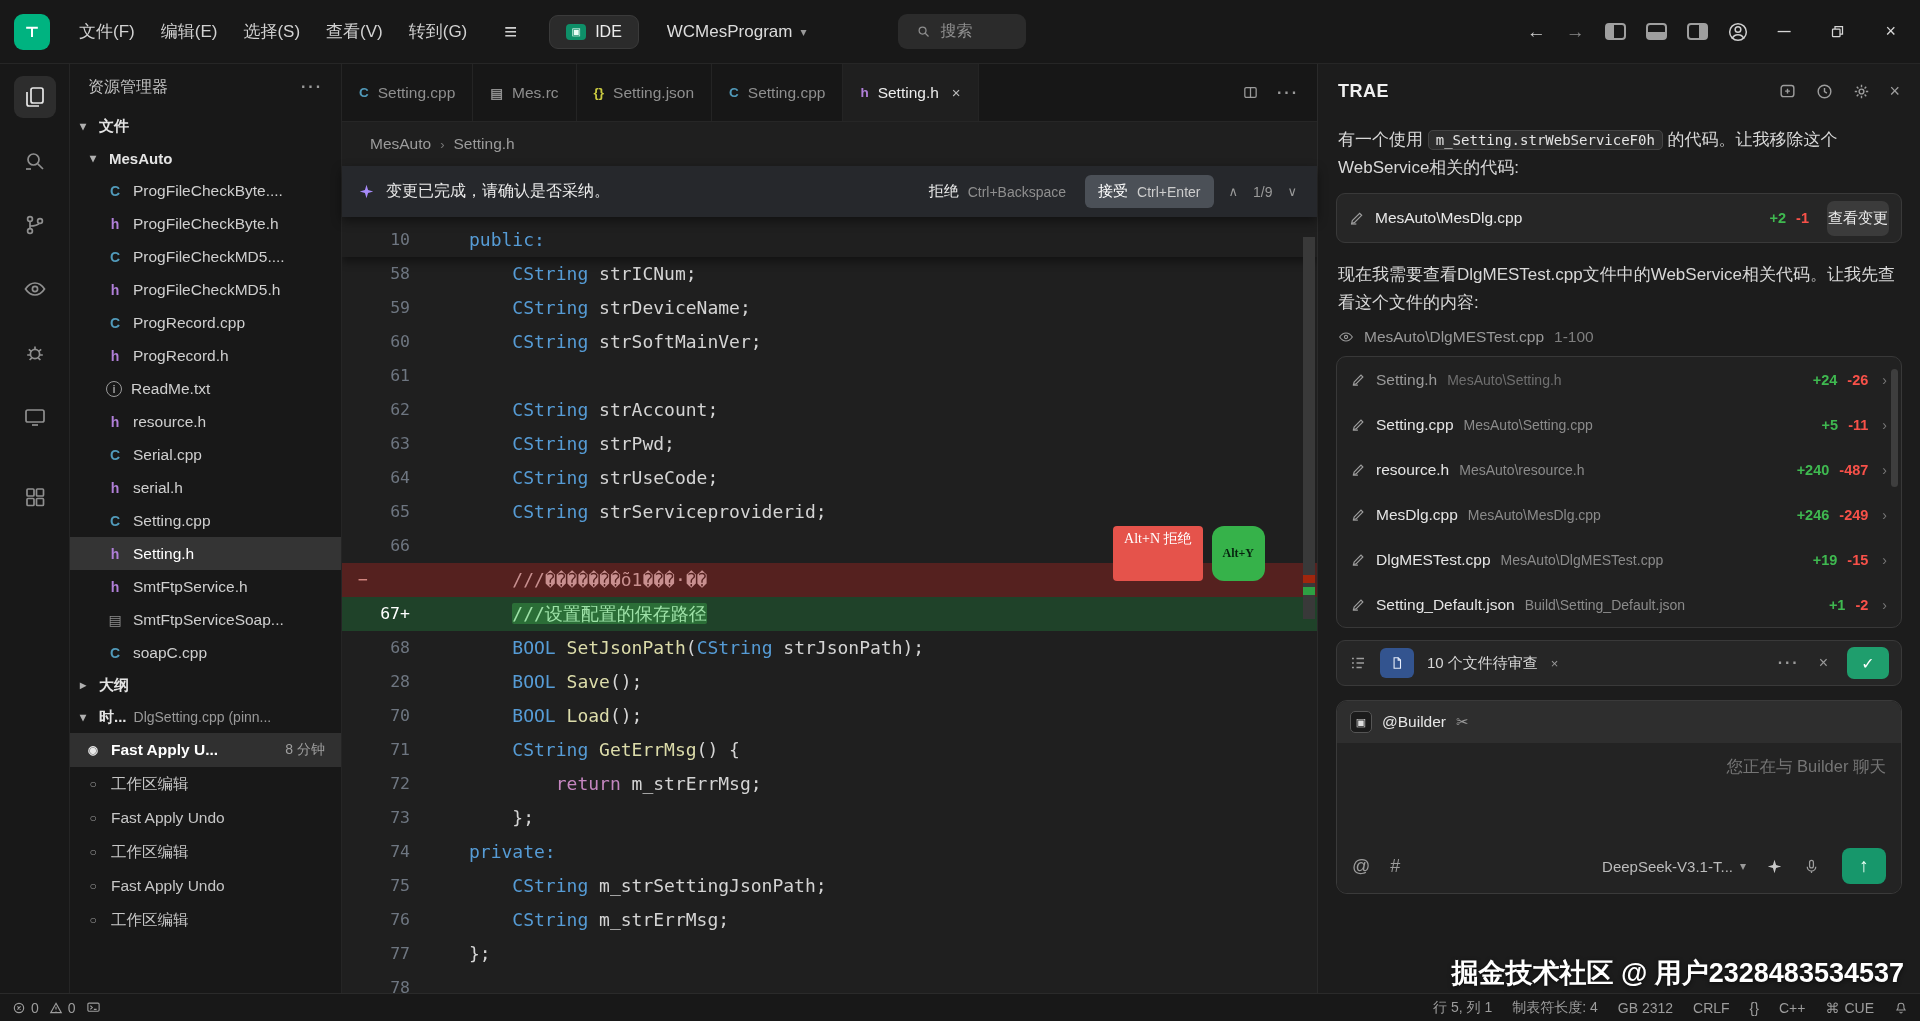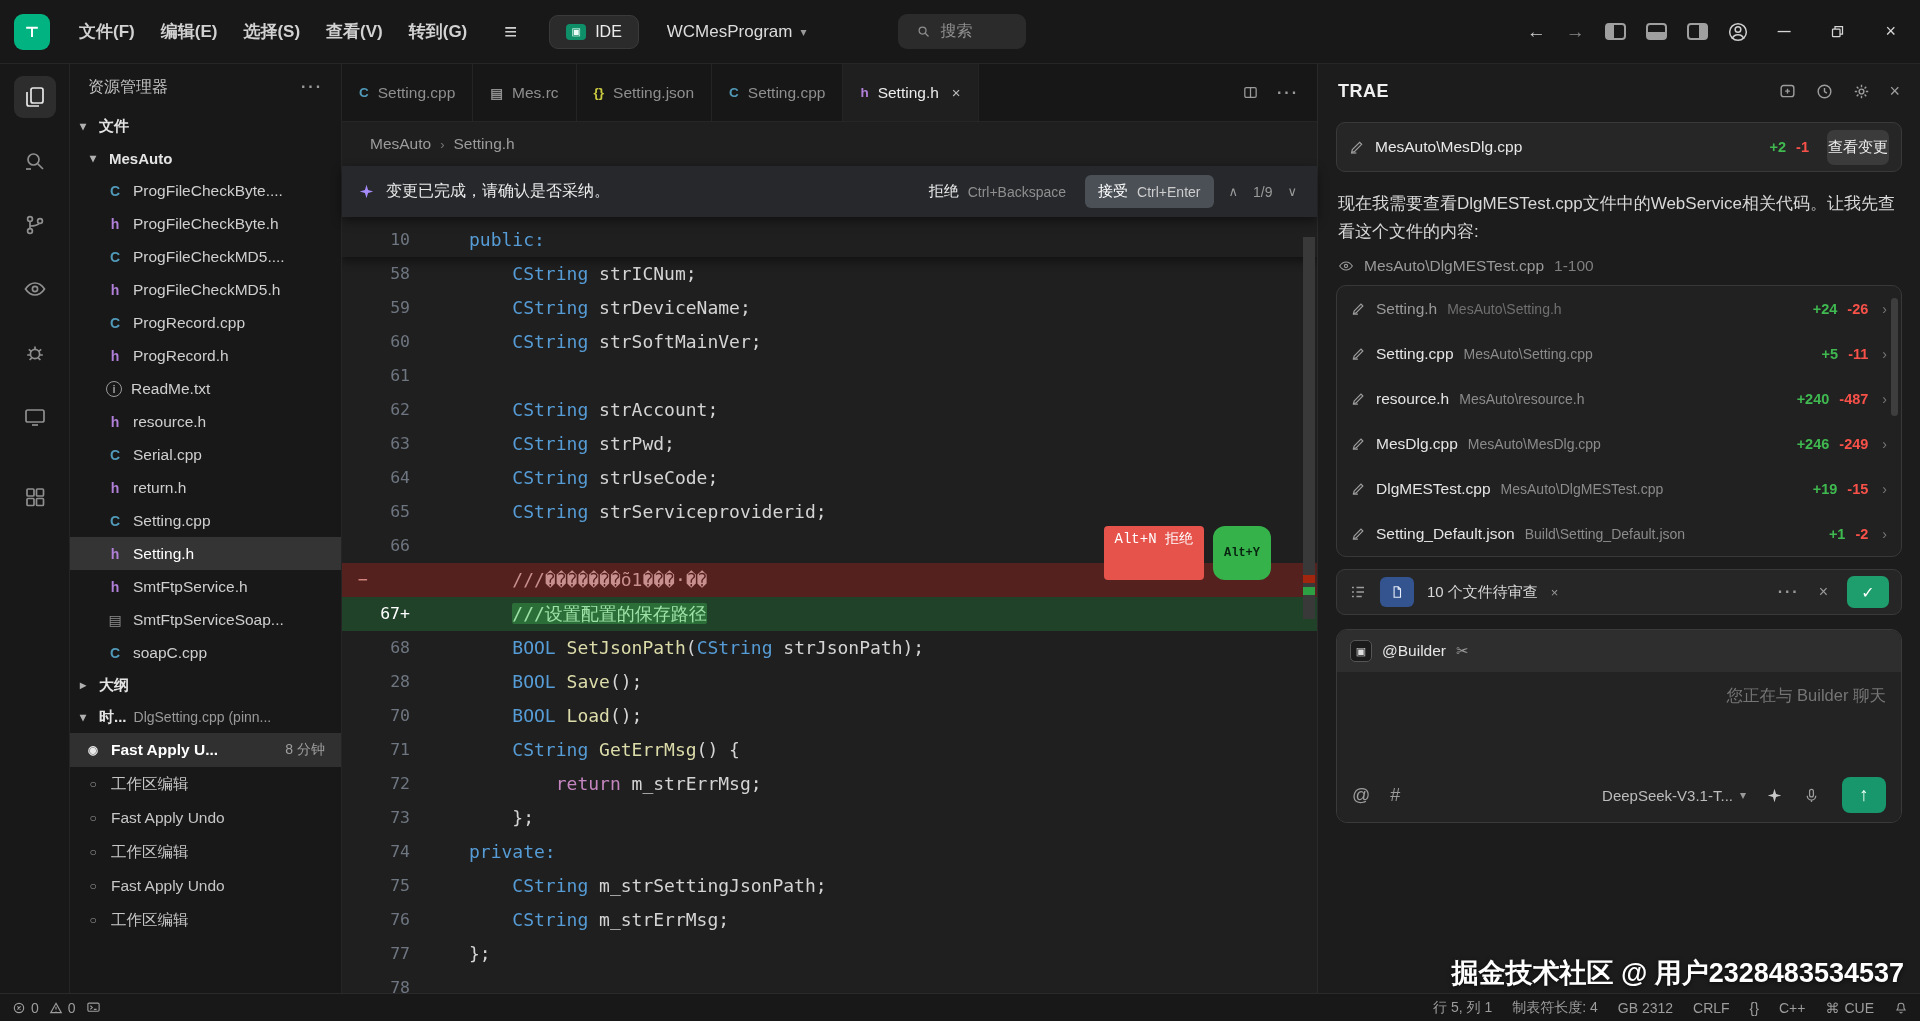--- a/index.html
+++ b/index.html
@@ -5,21 +5,21 @@
   *{margin:0;padding:0;box-sizing:border-box;}
   html,body{width:1920px;height:1021px;overflow:hidden;background:#151515;}
   body{font-family:"Liberation Sans",sans-serif;color:#cccccc;}
   svg{display:block;}
   .app{position:relative;width:1920px;height:1021px;display:flex;flex-direction:column;background:#1f1f1f;}
   .flexsp{flex:1;}
 
   
   .titlebar{flex:0 0 64px;display:flex;align-items:center;background:#181818;padding:0 14px;border-bottom:1px solid #262626;}
   .logo{width:36px;height:36px;border-radius:9px;background:#00b380;display:flex;align-items:center;justify-content:center;margin-right:16px;flex:0 0 auto;}
-  .menus{display:flex;align-items:flex-end;font-weight:bold;}
+  .menus{display:flex;align-items:flex-end;}
   .menu{padding:7px 13px;font-size:17px;color:#d2d2d2;border-radius:6px;white-space:nowrap;}
   .hamburger{margin-left:16px;font-size:22px;color:#cfcfcf;padding:2px 8px;}
   .ide-pill{margin-left:24px;display:flex;align-items:center;gap:9px;background:#2b2b2b;border:1px solid #3a3a3a;border-radius:9px;padding:7px 16px;color:#ececec;font-size:16px;}
   .ide-ic{width:20px;height:16px;border-radius:4px;background:#0e8f68;display:flex;align-items:center;justify-content:center;color:#eafff6;font-size:10px;line-height:1;}
   .project{margin-left:28px;display:flex;align-items:center;gap:8px;color:#dcdcdc;font-size:17px;}
   .chev{color:#9a9a9a;font-size:12px;}
   .search{margin-left:92px;display:flex;align-items:center;gap:9px;background:#2b2b2b;border-radius:9px;padding:7px 18px;color:#8f8f8f;font-size:16px;min-width:128px;}
   .tb-right{margin-left:auto;display:flex;align-items:center;gap:20px;color:#cfcfcf;}
   .nav-arrow{font-size:19px;color:#cfcfcf;}
   .nav-arrow.fwd{color:#8a8a8a;}
@@ -90,21 +90,21 @@
   .tok-ty{color:#569cd6;}
   .tok-kw{color:#569cd6;}
   .tok-ret{color:#c586c0;}
   .tok-fn{color:#dcdcaa;}
   .tok-cmd{color:#c99090;}
   .tok-cma{color:#9ee2a8;background:rgba(63,185,80,.38);border-radius:2px;}
   .diff-del{background:#55211f;}
   .diff-add{background:#1f4229;}
   .g-del{text-align:left;padding-left:16px;color:#d98a84;}
   .g-add{color:#ffffff;}
-  .badges{position:absolute;top:303px;right:46px;display:flex;gap:9px;z-index:5;font-family:Liberation Mono, monospace;}
+  .badges{position:absolute;top:303px;right:52px;display:flex;gap:9px;z-index:5;font-family:Liberation Serif, serif;}
   .badge-rej{background:#e5534b;color:#ffffff;font-size:14px;padding:4px 11px;border-radius:4px;}
   .badge-acc{background:#36b24a;color:#07230f;font-size:12px;padding:20px 11px;border-radius:12px;font-weight:700;}
   .vsb{position:absolute;right:2px;top:0;bottom:0;width:12px;z-index:6;}
   .vsb-thumb{position:absolute;top:14px;height:382px;width:12px;background:#393939;}
   .ovr-del{position:absolute;right:0;top:352px;width:12px;height:8px;background:#a1260d;}
   .ovr-add{position:absolute;right:0;top:364px;width:12px;height:8px;background:#2ea043;}
 
   
   .rightpanel{flex:0 0 603px;background:#1c1c1c;border-left:1px solid #2a2a2a;display:flex;flex-direction:column;overflow:hidden;}
   .rp-header{flex:0 0 54px;display:flex;align-items:center;gap:18px;padding:0 20px;}
@@ -310,21 +310,21 @@
           <div class="file-row">
     <span class="fi ic-h">h</span>
     <span class="fl">resource.h</span>
   </div>
           <div class="file-row">
     <span class="fi ic-cpp">C</span>
     <span class="fl">Serial.cpp</span>
   </div>
           <div class="file-row">
     <span class="fi ic-h">h</span>
-    <span class="fl">return.h</span>
+    <span class="fl">serial.h</span>
   </div>
           <div class="file-row">
     <span class="fi ic-cpp">C</span>
     <span class="fl">Setting.cpp</span>
   </div>
           <div class="file-row sel">
     <span class="fi ic-h">h</span>
     <span class="fl">Setting.h</span>
   </div>
           <div class="file-row">
@@ -570,20 +570,23 @@
         </span>
         <span class="rp-ic">
           <svg width="19" height="19" viewBox="0 0 24 24" fill="none" stroke="currentColor" stroke-width="1.8">
               <circle cx="12" cy="12" r="3"></circle>
               <path d="M12 3.5v3M12 17.5v3M3.5 12h3M17.5 12h3M6 6l2.1 2.1M15.9 15.9 18 18M18 6l-2.1 2.1M8.1 15.9 6 18"></path>
             </svg>
         </span>
         <span class="rp-ic" style="font-size:18px;">×</span>
       </div>
       <div class="rp-body">
+        <p class="rp-p">
+          <span>有一个使用 </span><span class="codechip">m_Setting.strWebServiceF0h</span><span> 的代码。让我移除这个WebService相关的代码:</span>
+        </p>
         <div class="chg-card">
           <span class="rp-ic">
             <svg width="16" height="16" viewBox="0 0 24 24" fill="none" stroke="currentColor" stroke-width="1.8">
                 <path d="M4 20l4-1L19 8l-3-3L5 16l-1 4z"></path>
                 <path d="M3 21h8"></path>
               </svg>
           </span>
           <span class="chg-file">MesAuto\MesDlg.cpp</span>
           <span class="flexsp"></span>
           <span class="cnt-add">+2</span>

